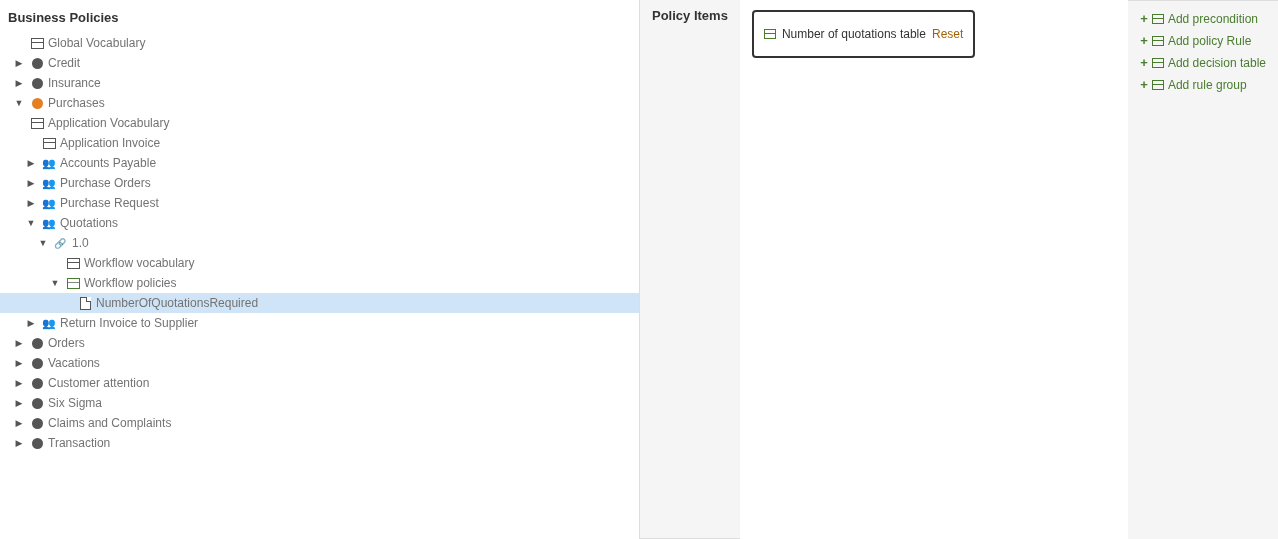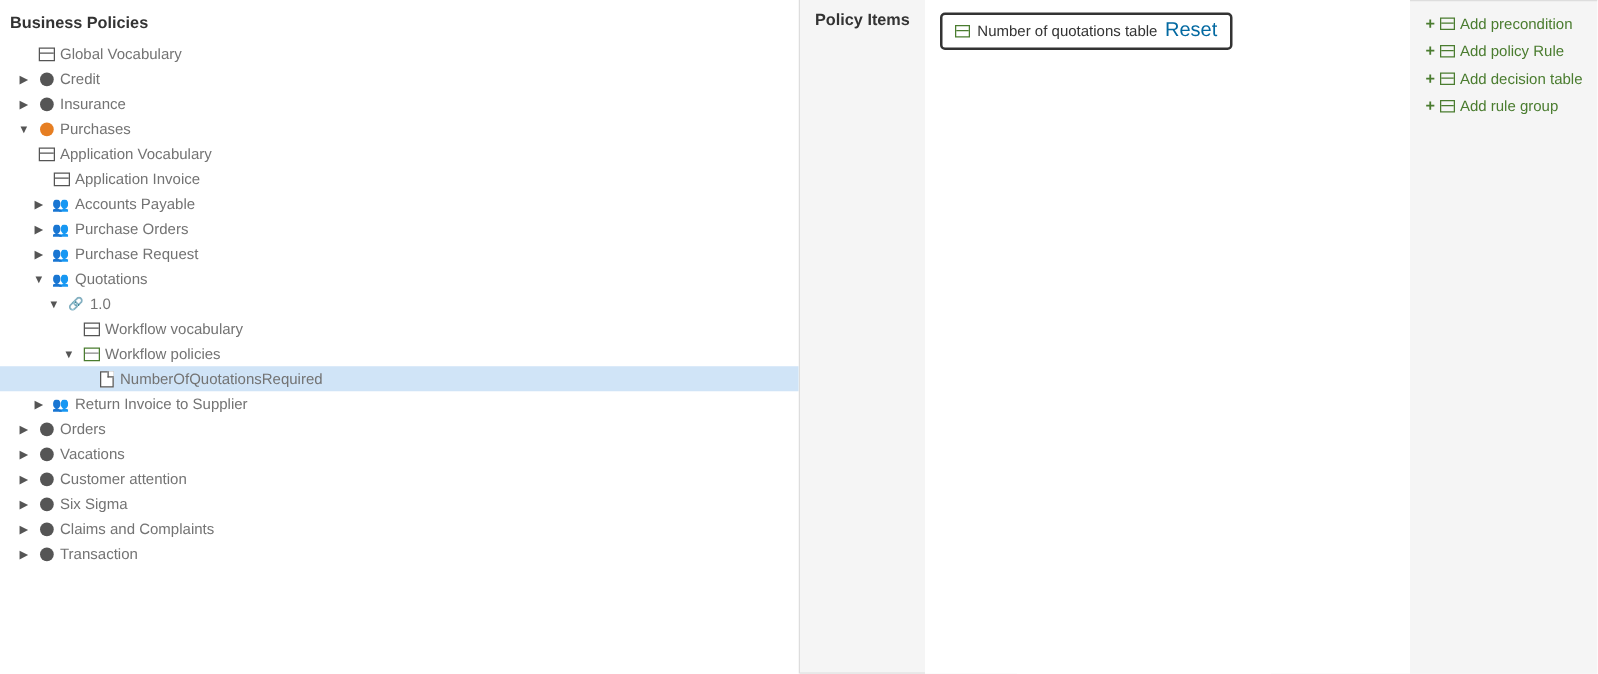--- a/index.html
+++ b/index.html
@@ -143,35 +143,35 @@
       padding: 10px 12px;
       background: #fff;
       position: relative;
     }
 
     .policy-item-card {
       display: inline-flex;
       align-items: center;
       border: 2px solid #333;
       border-radius: 4px;
-      padding: 4px 10px;
+      padding: 15px 10px;
       background: #fff;
       cursor: pointer;
       gap: 6px;
     }
 
     .policy-item-card-label {
       font-size: 12px;
       color: #333;
       font-weight: normal;
     }
 
     .policy-item-card .reset-text {
-      font-size: 16px;
-      color: #0369a1;
+      font-size: 12px;
+      color: #a16207;
     }
 
     .action-buttons {
       padding: 8px 12px;
       display: flex;
       flex-direction: column;
       gap: 3px;
       border-top: 1px solid #ddd;
       background: #f5f5f5;
     }

